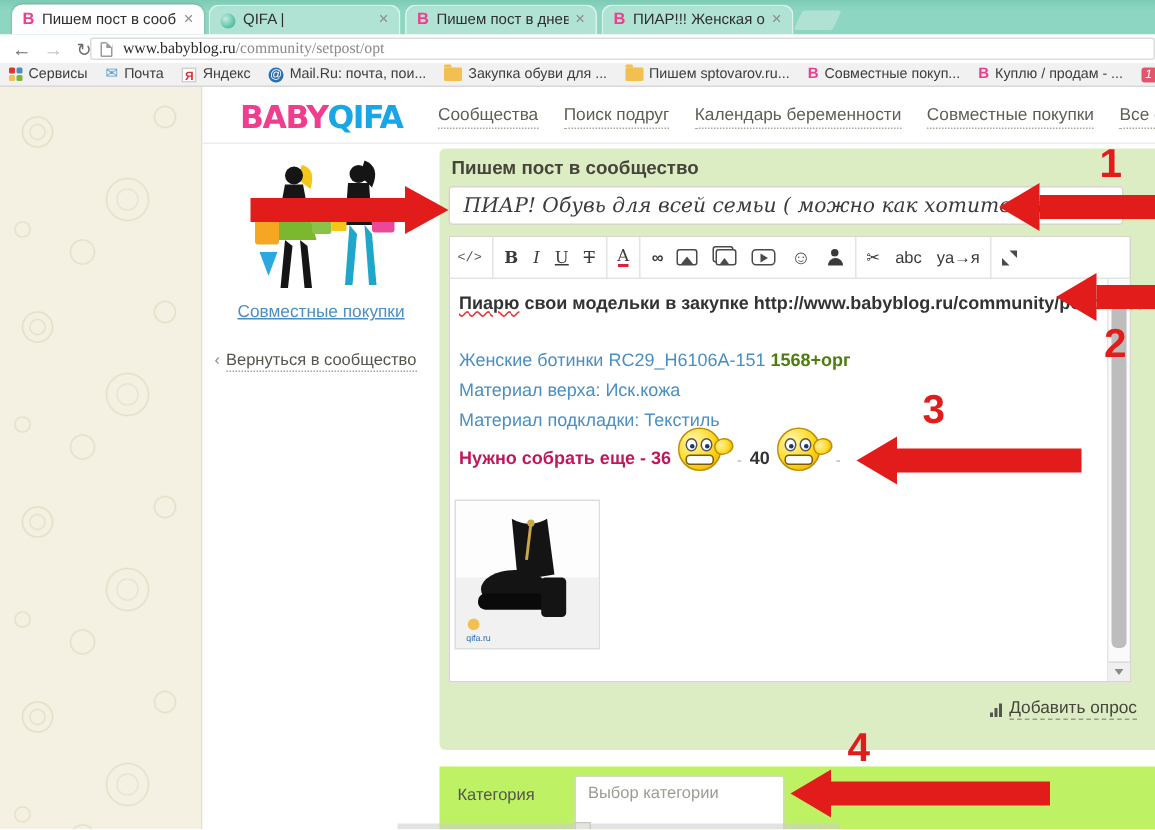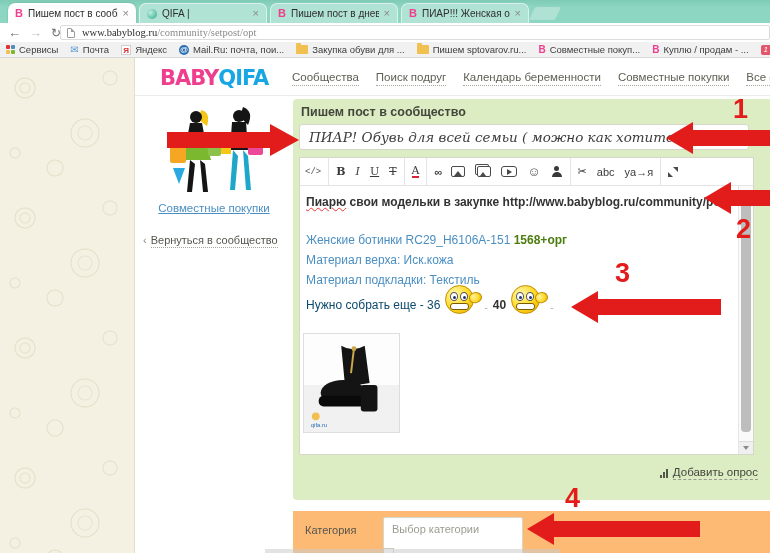--- a/index.html
+++ b/index.html
@@ -101,21 +101,21 @@
   .ic-expand::after { content:""; position:absolute; left:0; bottom:0; border-bottom:5px solid #4a4a4a; border-right:5px solid transparent; }
 
   .econtent { position:absolute; left:0; top:29px; right:15px; bottom:0; font-size:12px; }
   .eline { position:absolute; left:6px; white-space:nowrap; }
   .intro { top:8px; color:#333; font-weight:bold; }
   .misspell { text-decoration:underline wavy #e33; text-decoration-thickness:1px; }
   .bluetxt { color:#4a8fc2; }
   .l-prod { top:46px; } .l-mat1 { top:66px; } .l-mat2 { top:86px; }
   .price { color:#4d7c0f; font-weight:bold; }
   .needrow { top:92px; height:42px; display:flex; align-items:center; gap:5px; position:absolute; left:6px; }
-  .needtxt { font-weight:normal; color:#0c4a6e; margin-top:10px; }
+  .needtxt { font-weight:bold; color:#be185d; margin-top:10px; }
   .num40 { font-weight:bold; color:#333; margin-top:10px; }
   .tinydash { color:#b0b0b0; font-size:10px; margin-top:14px; }
   .smiley { width:34px; height:34px; position:relative; flex:none; }
   .smiley .face { position:absolute; left:0; top:2px; width:29px; height:29px; border-radius:50%;
       background:radial-gradient(circle at 32% 30%, #fff8b0, #ffd81e 55%, #e5a400); border:1px solid #c08f00; }
   .smiley .eye { position:absolute; top:9px; width:8px; height:9px; border-radius:50%; background:#fff; border:1px solid #555; }
   .smiley .eye.le { left:5px; } .smiley .eye.re { left:15px; }
   .smiley .eye::after { content:""; position:absolute; left:2px; top:2.5px; width:3px; height:3px; border-radius:50%; background:#23356e; }
   .smiley .grin { position:absolute; left:5px; top:20px; width:19px; height:7px; border-radius:3px; background:#fff; border:1px solid #7a5b00; }
   .smiley .hand { position:absolute; right:-3px; top:9px; width:13px; height:11px; border-radius:50% 60% 50% 50%;
@@ -128,21 +128,21 @@
   .sb-btn { position:absolute; left:0; bottom:0; width:14px; height:13px; background:#f0f0f0; border-top:1px solid #dcdcdc;
             display:flex; align-items:center; justify-content:center; }
   .sb-btn i { border-left:3px solid transparent; border-right:3px solid transparent; border-top:4px solid #8a8a8a; }
 
   .addpoll { position:absolute; right:12px; top:367px; display:flex; align-items:flex-end; gap:5px; font-size:11.5px; color:#45453c; cursor:pointer; }
   .addpoll .txt { border-bottom:1px dashed #9a9a8c; padding-bottom:1px; }
   .ic-poll { display:flex; align-items:flex-end; gap:1px; padding-bottom:2px; }
   .ic-poll i { width:2px; background:#55554d; display:block; }
   .ic-poll i:nth-child(1){height:3px;} .ic-poll i:nth-child(2){height:6px;} .ic-poll i:nth-child(3){height:9px;}
 
-  .green2 { position:absolute; left:293px; top:511px; width:477px; height:42px; background:#fdba74; }
+  .green2 { position:absolute; left:293px; top:511px; width:477px; height:42px; background:#bef264; }
   .cat-label { position:absolute; left:12px; top:13px; font-size:11px; color:#55554d; }
   .cat-select { position:absolute; left:90px; top:6px; width:140px; height:39px; background:#fff; border:1px solid #d6d6c9; border-radius:2px;
                 font-size:11px; color:#9c9c92; line-height:23px; padding-left:8px; }
   .cat-check { position:absolute; left:90px; top:37px; width:11px; height:5px; background:#fff; border:1px solid #c9c9bd; border-bottom:none; }
 
   .bottom-strip { position:absolute; left:265px; top:549px; width:295px; height:4px; background:#cccccc; opacity:.55; }
 
   
   .anno { position:absolute; z-index:50; }
   .abody { position:absolute; background:#e21b1b; }

